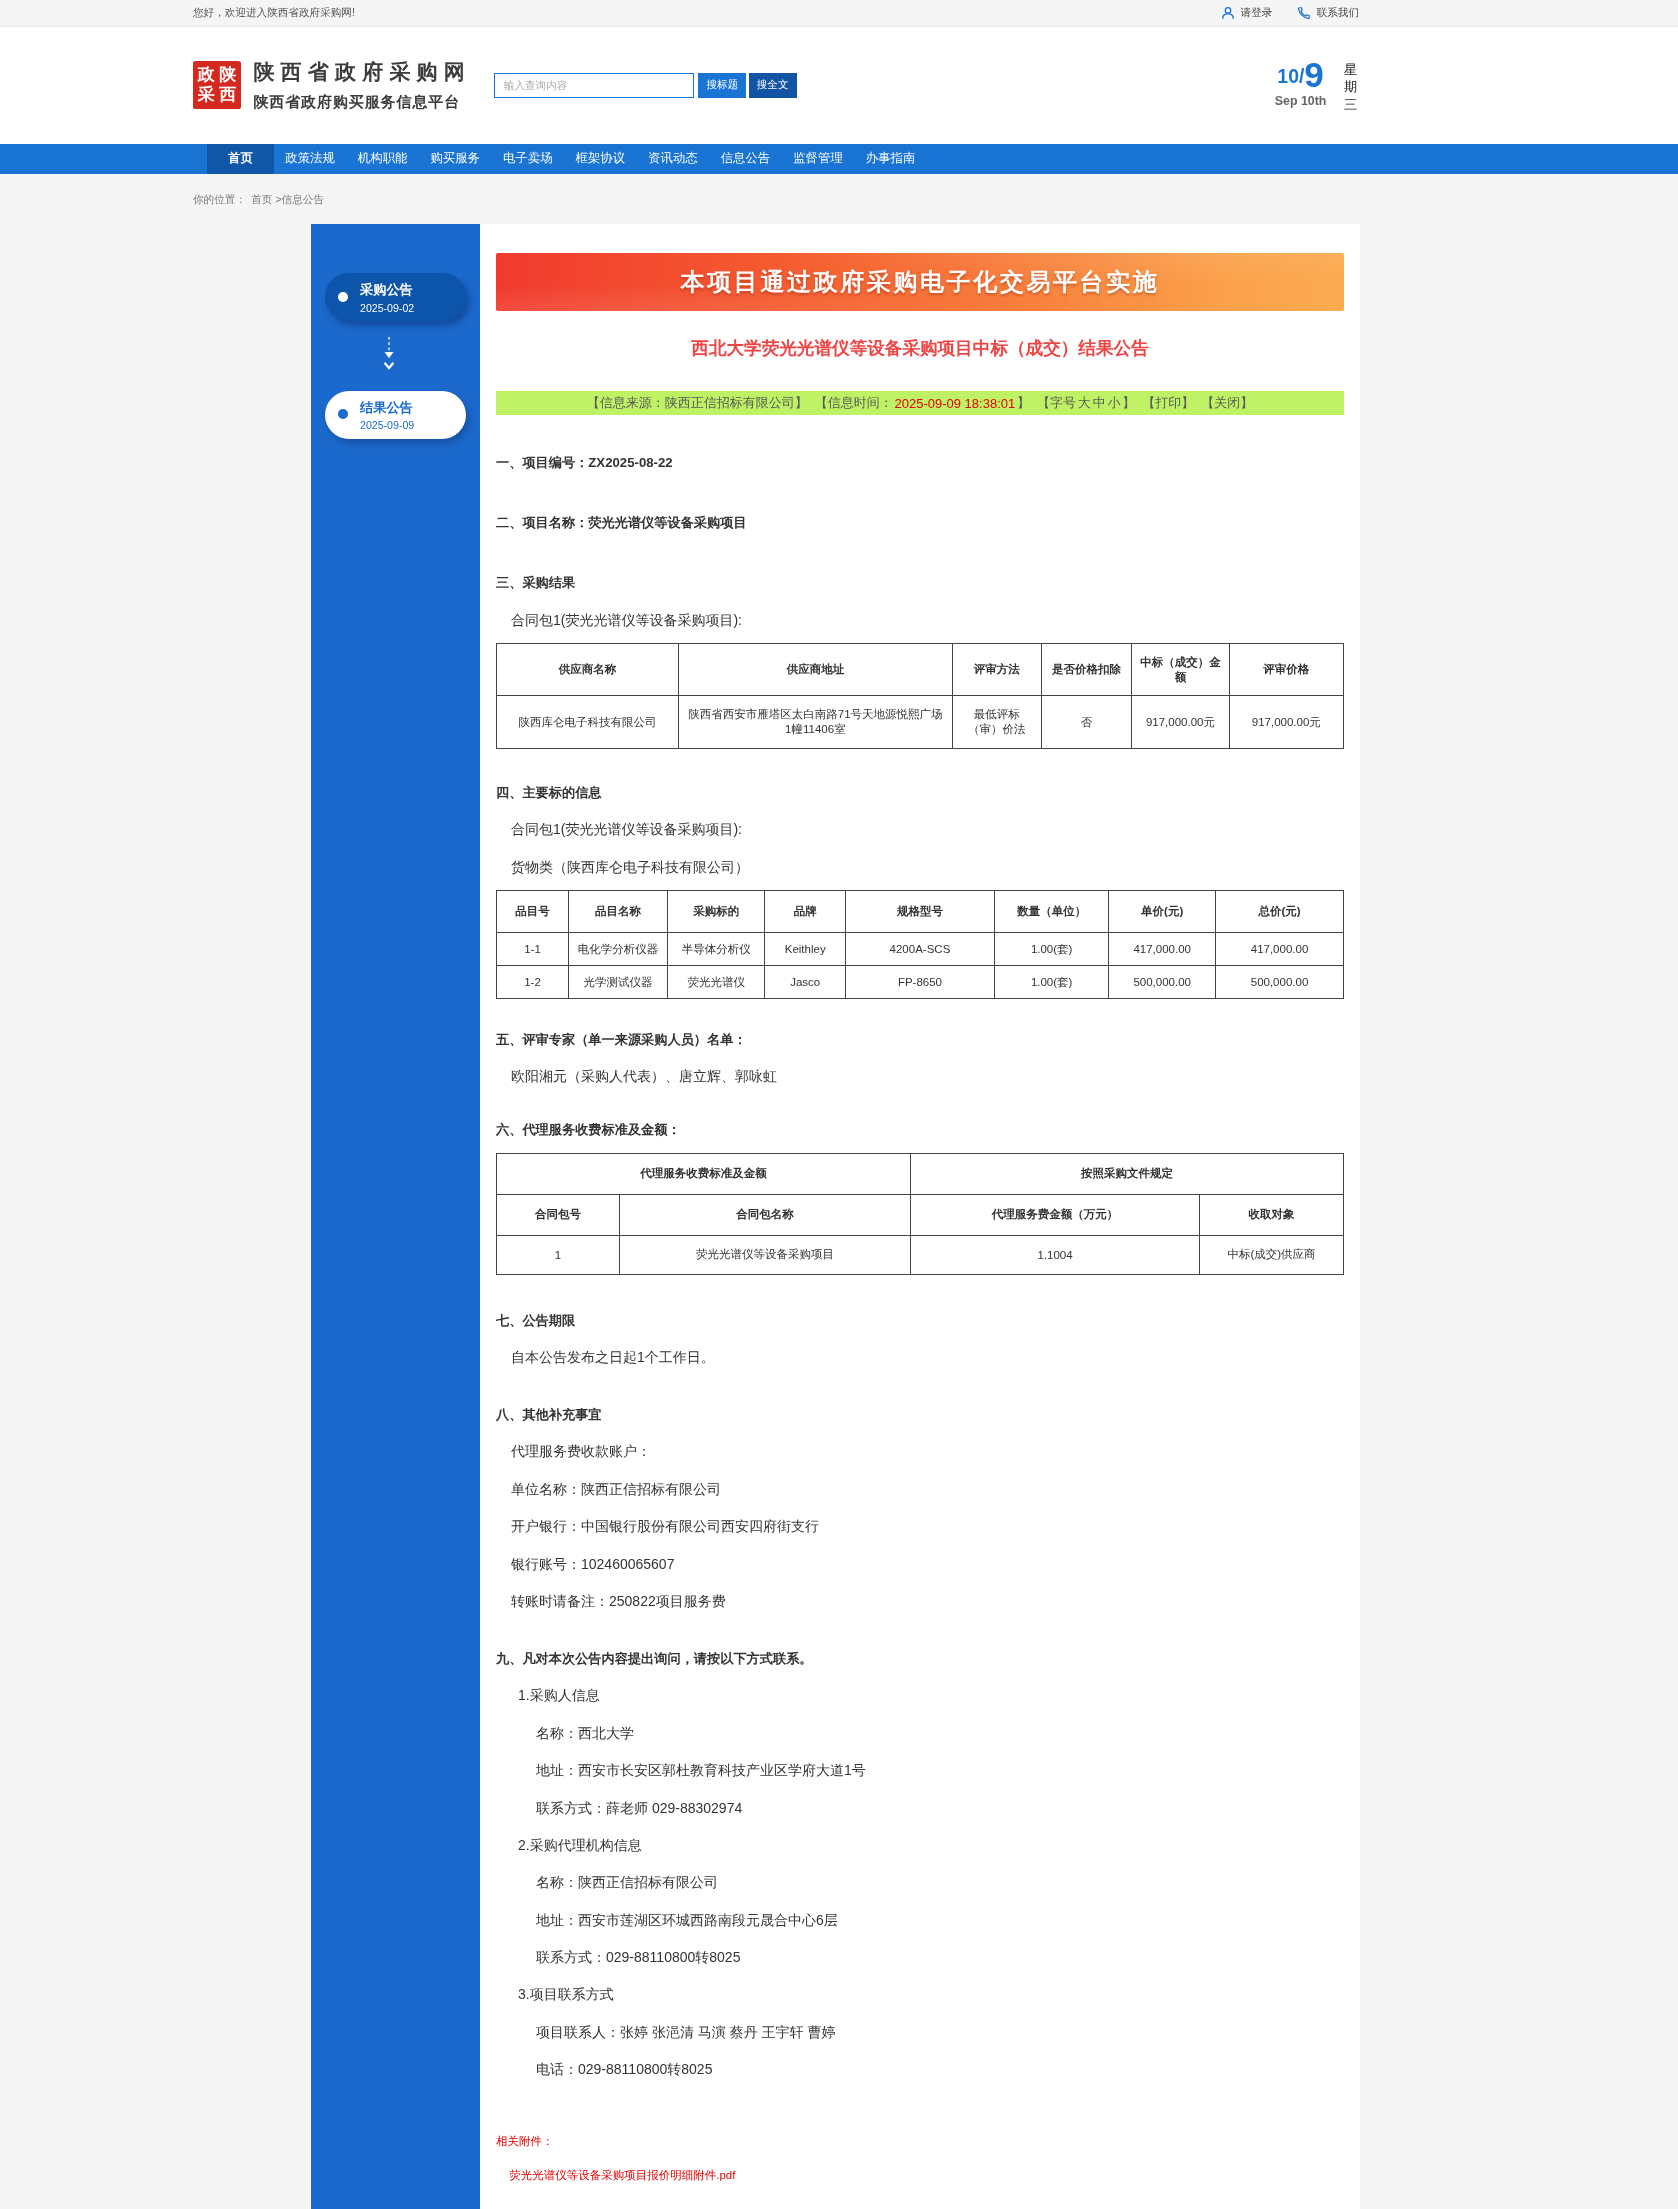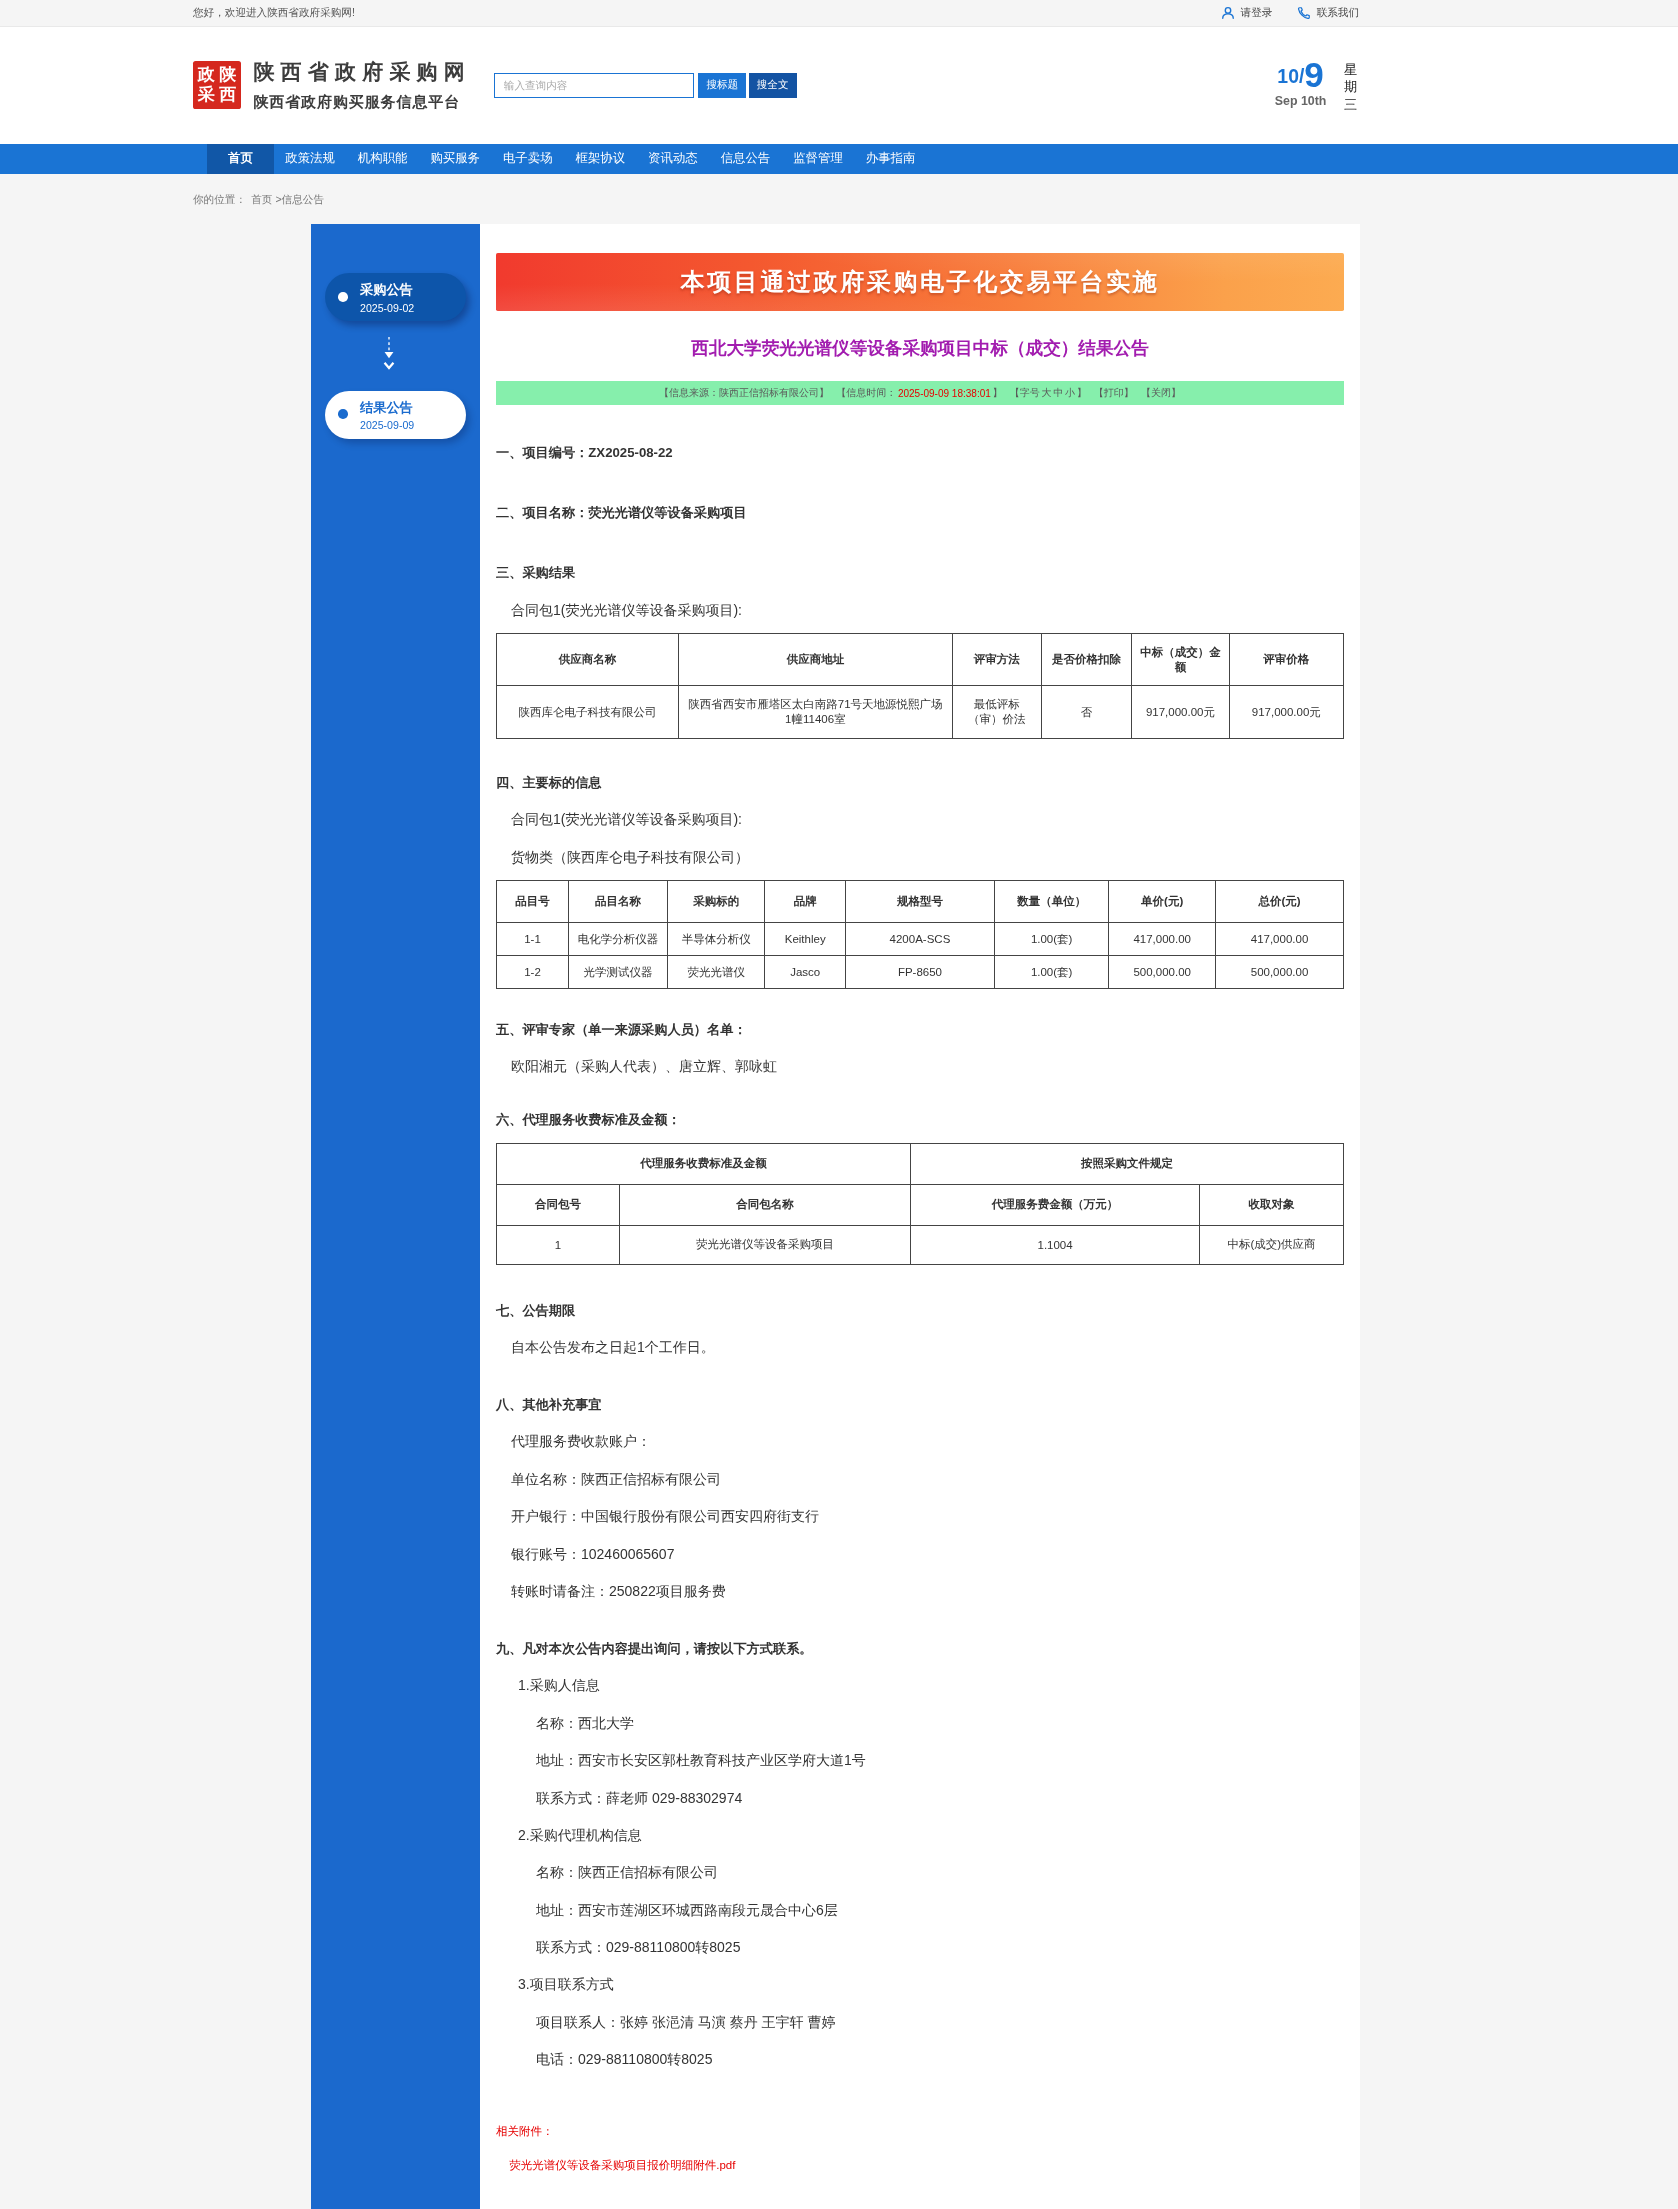--- a/index.html
+++ b/index.html
@@ -58,22 +58,22 @@
   .side-arrow { display:flex; justify-content:center; width:155px; margin:15px 0 13.2px; }
 
   
   .main { flex:1; background:#fff; padding:0 16px 66px; min-height:1861px; }
   .banner { margin-top:29px; height:58px; display:flex; align-items:center; justify-content:center; border-radius:1.8px;
     background:
       radial-gradient(ellipse at 12% 130%, rgba(255,255,255,.16), transparent 42%),
       radial-gradient(ellipse at 78% -40%, rgba(255,255,255,.14), transparent 46%),
       linear-gradient(90deg,#f13a2e 0%,#f4582f 30%,#f87f3c 62%,#fba14b 86%,#fcab51 100%); }
   .banner-text { color:#fff; font-size:24px; font-weight:bold; letter-spacing:2.6px; text-shadow:0 1.8px 2.6px rgba(120,20,0,.35); }
-  .art-title { margin-top:25px; text-align:center; font-size:17.6px; font-weight:bold; color:#a21caf; }
-  .meta { margin-top:21px; height:24px; background:#86efac; display:flex; align-items:center; justify-content:center; font-size:10px; color:#5a5a5a; }
+  .art-title { margin-top:25px; text-align:center; font-size:17.6px; font-weight:bold; color:#ef4444; }
+  .meta { margin-top:31px; height:24px; background:#bef264; display:flex; align-items:center; justify-content:center; font-size:13px; color:#5a5a5a; }
   .meta span { margin:0 0.9px; }
   .meta .red { color:#e60000; }
   .meta .gap { margin-left:6.2px; }
   .meta .click { cursor:pointer; }
 
   h3.sec { margin-top:39px; font-size:13.2px; color:#333; font-weight:bold; }
   p.line { margin-top:19.4px; font-size:14px; color:#333; }
   .ind1 { padding-left:15px; }
   .ind3 { padding-left:40px; }
   .tight { margin-top:12.4px; }

